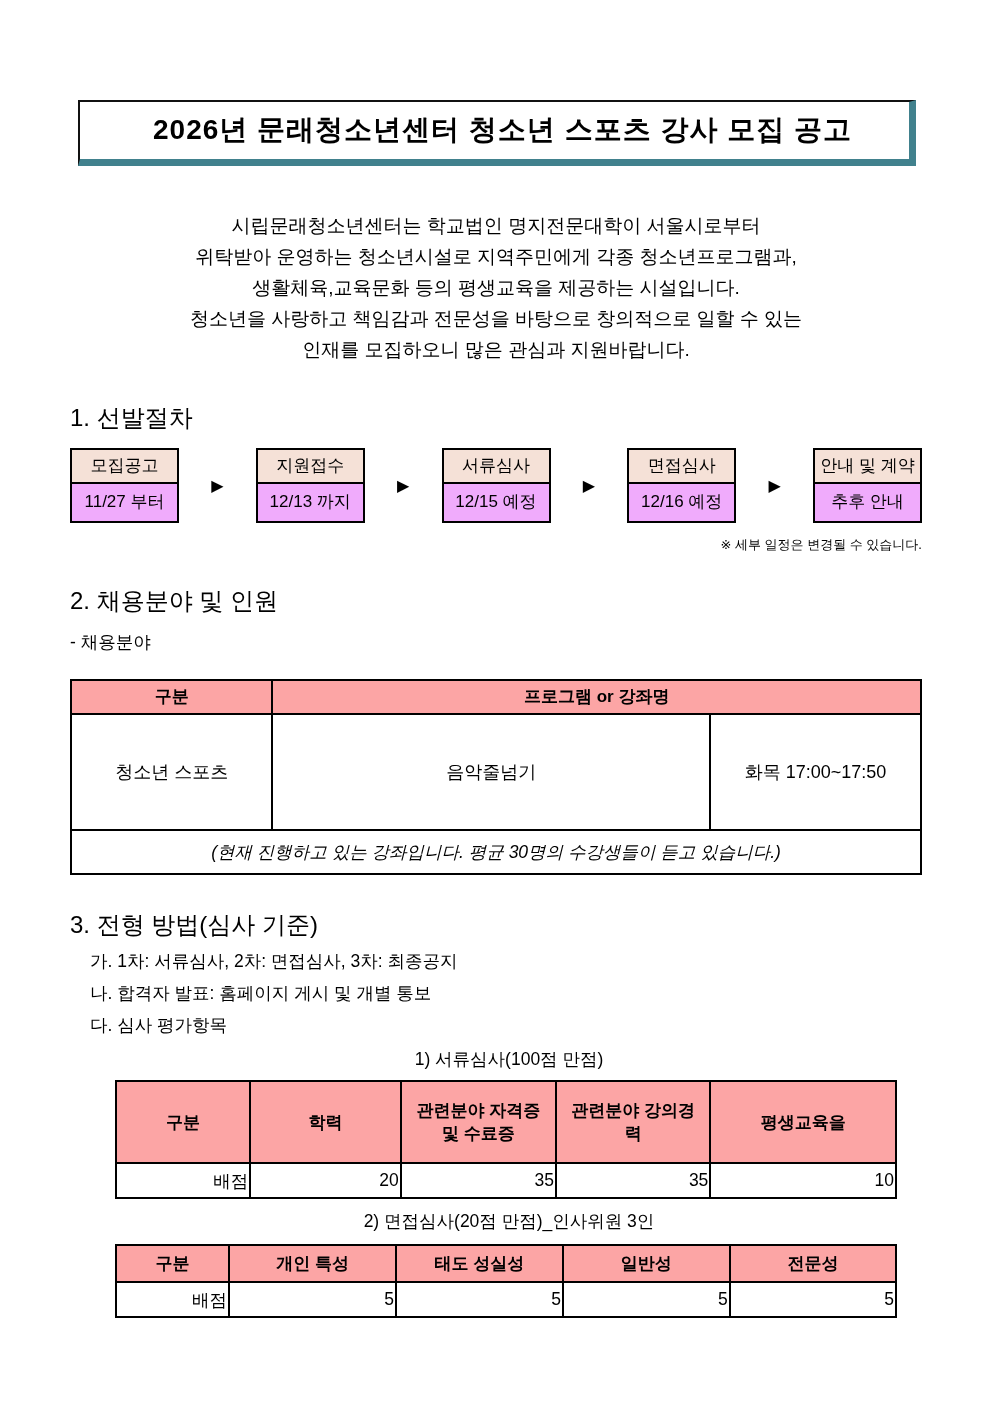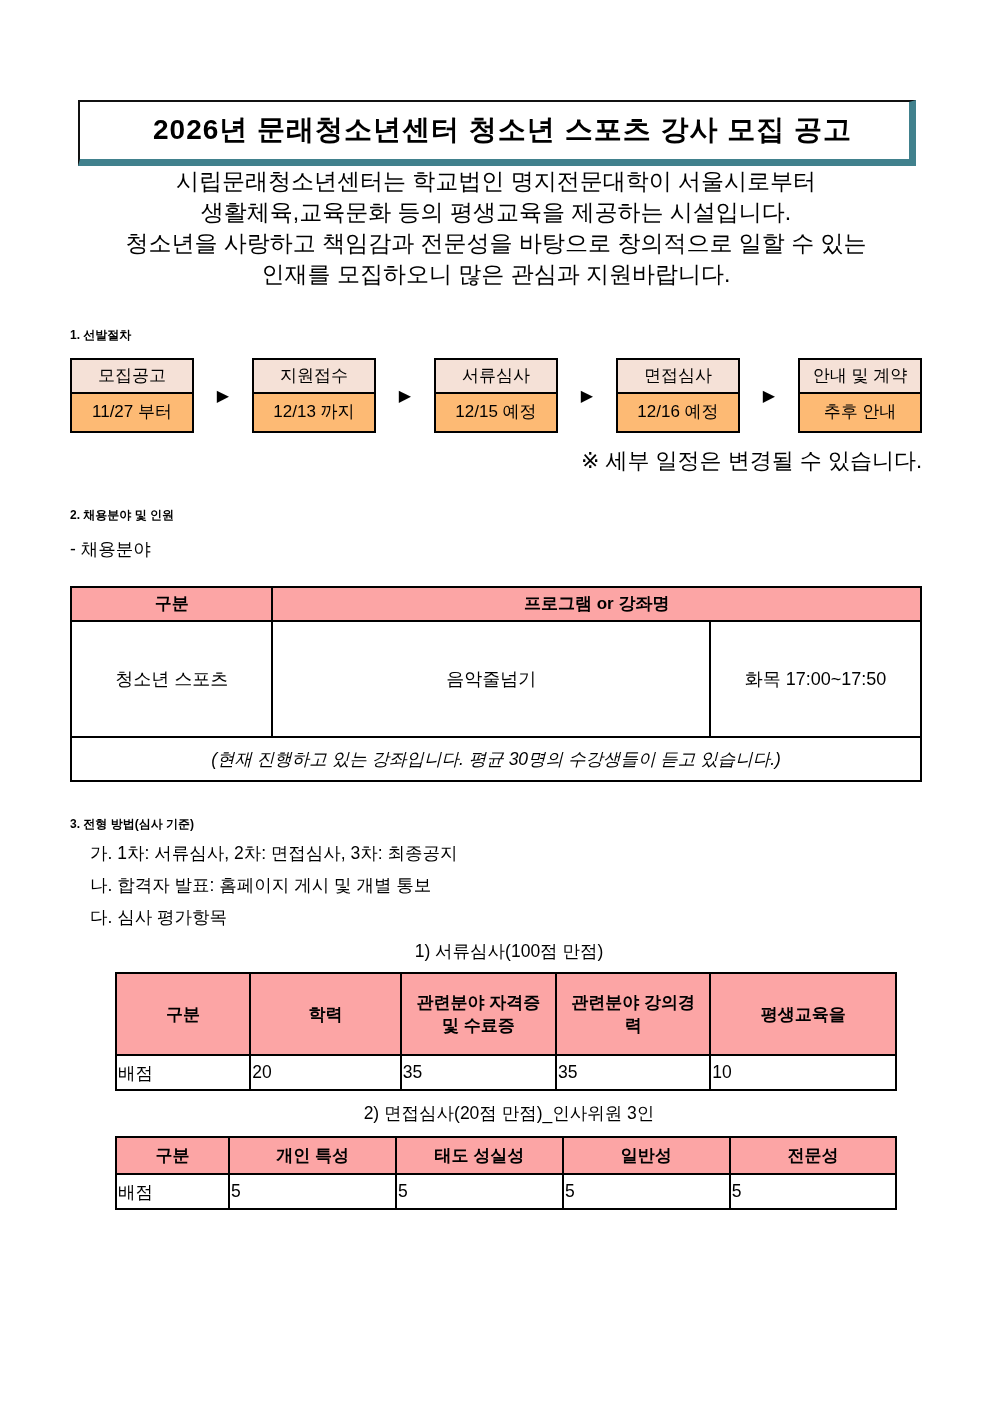--- a/index.html
+++ b/index.html
@@ -19,36 +19,36 @@
     border-right: 7px solid #41818D;
     border-bottom: 7px solid #41818D;
     text-align: center;
     font-size: 28px;
     font-weight: bold;
     padding: 9px 0 10px 16px;
     letter-spacing: 1px;
   }
 
   
-  .intro { text-align: center; font-size: 23px; line-height: 31px; }
-
-  
-  .section-heading { font-size: 12px; font-weight: bold; }
+  .intro { margin-top: 44px; text-align: center; font-size: 19px; line-height: 31px; }
+
+  
+  .section-heading { font-size: 24px; font-weight: normal; }
   .sh1 { margin-top: 37px; }
   .sh2 { margin-top: 31px; }
   .sh3 { margin-top: 34px; }
 
   
   .flow { margin-top: 14px; display: flex; justify-content: space-between; align-items: stretch; }
-  .step { width: 124px; border: 2px solid #000; box-sizing: border-box; background: #fdba74; }
+  .step { width: 109px; border: 2px solid #000; box-sizing: border-box; background: #f0abfc; }
   .step-title { background: #F5E1D7; border-bottom: 2px solid #000; text-align: center; font-size: 17px; padding: 4px 0 5px 0; }
   .step-detail { text-align: center; font-size: 17px; padding: 6px 0 8px 0; border-radius: 9px; }
   .flow-arrow { align-self: center; font-size: 16px; line-height: 1; padding: 0 2px; }
 
-  .note { text-align: right; font-size: 22px; margin-top: 13px; }
+  .note { text-align: right; font-size: 13px; margin-top: 13px; }
 
   .sub-label { font-size: 17.5px; margin-top: 13px; }
 
   
   table { border-collapse: collapse; table-layout: fixed; }
   th { background: #fca5a5; font-weight: bold; }
   th, td { border: 2px solid #000; }
 
   .t1 { width: 100%; margin-top: 25px; }
   .t1 th { font-size: 17px; padding: 4px 2px 5px; }
@@ -56,33 +56,34 @@
   .t1 .footer-row td { text-align: center; font-style: italic; font-size: 17.5px; padding: 9px 5px; }
 
   .method-item { font-size: 17.5px; margin: 8px 0 0 20px; }
   .sub-item-label { font-size: 17.5px; margin: 10px 0 0 26px; text-align: center; }
 
   .t2, .t3 { width: 782px; margin-left: 45px; }
   .t2 { margin-top: 9px; }
   .t3 { margin-top: 11px; }
   .t2 th { height: 76px; font-size: 17px; padding: 2px 6px; }
   .t3 th { height: 31px; font-size: 17px; padding: 2px 4px; }
-  .t2 td, .t3 td { height: 31px; text-align: left; font-size: 17.5px; border-radius: 12px; }
+  .t2 td, .t3 td { height: 31px; text-align: right; font-size: 17.5px; border-radius: 12px; }
 </style>
 </head>
 <body>
 
 <div class="page">
 
   <div class="title-box">
     <span>2026년 문래청소년센터 청소년 스포츠 강사 모집 공고</span>
   </div>
 
   <div class="intro">
     <div>시립문래청소년센터는 학교법인 명지전문대학이 서울시로부터</div>
+    <div>위탁받아 운영하는 청소년시설로 지역주민에게 각종 청소년프로그램과,</div>
     <div>생활체육,교육문화 등의 평생교육을 제공하는 시설입니다.</div>
     <div>청소년을 사랑하고 책임감과 전문성을 바탕으로 창의적으로 일할 수 있는</div>
     <div>인재를 모집하오니 많은 관심과 지원바랍니다.</div>
   </div>
 
   <div class="section-heading sh1">1. 선발절차</div>
 
   <div class="flow">
     <div class="step">
       <div class="step-title">모집공고</div>

